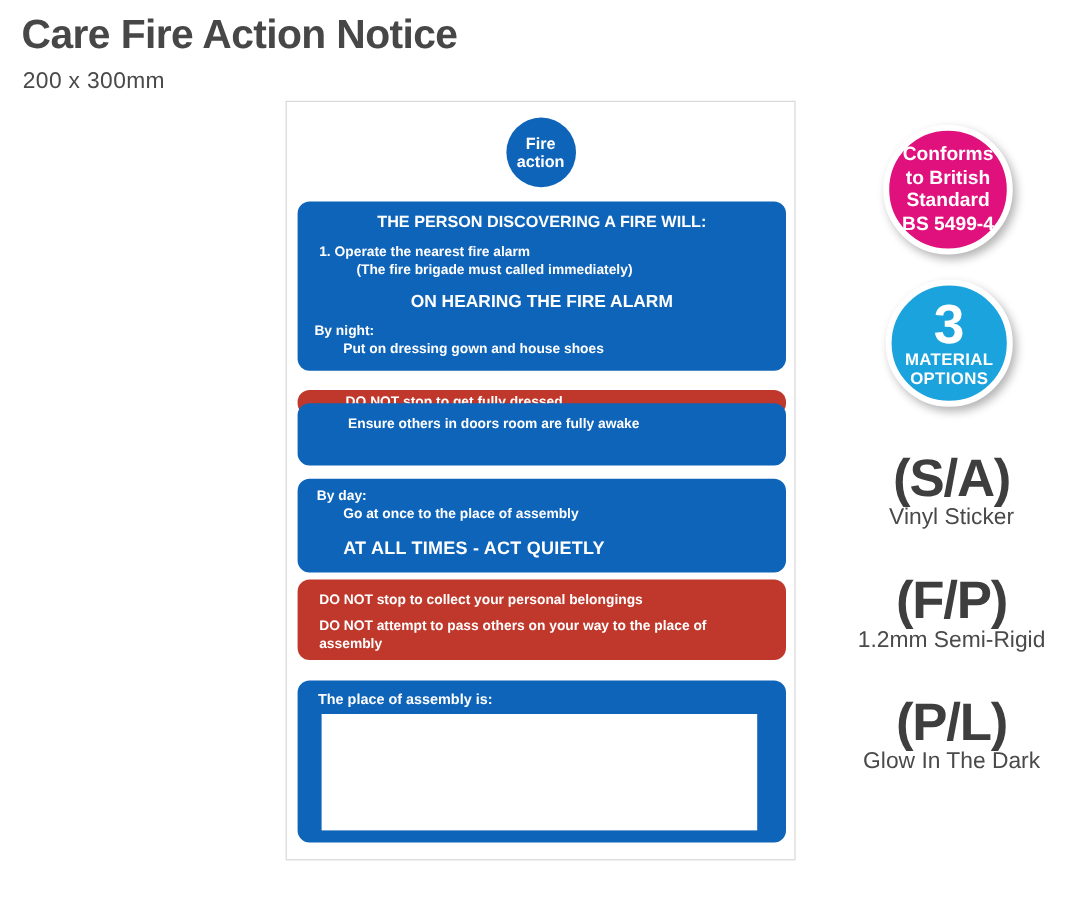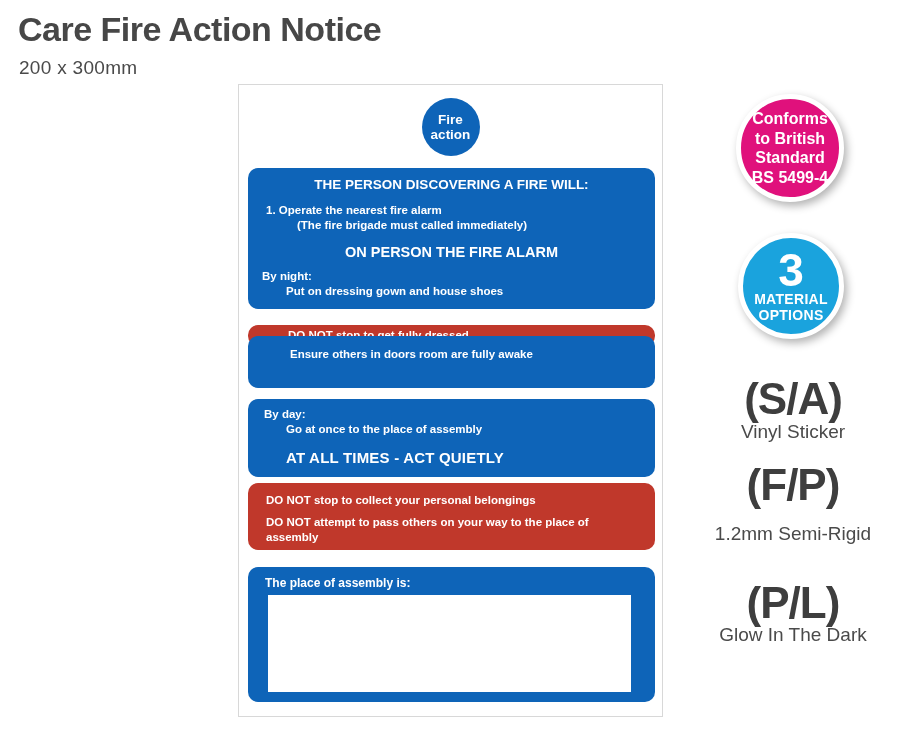--- a/index.html
+++ b/index.html
@@ -67,37 +67,37 @@
 
   
   .badge {
     position:absolute; border-radius:50%;
     border:5px solid #ffffff;
     box-shadow:3px 4px 8px rgba(0,0,0,0.30);
     color:#ffffff; font-weight:bold;
     display:flex; flex-direction:column; align-items:center; justify-content:center;
     text-align:center;
   }
-  .badge-pink { left:736px; top:94px;  width:108px; height:108px; background:#e0117c;
+  .badge-pink { left:736px; top:104px;  width:108px; height:108px; background:#e0117c;
                 font-size:16px; line-height:19.5px; }
   .badge-blue { left:738px; top:233px; width:106px; height:106px; background:#1aa3dd; }
   .badge-number  { font-size:46px; line-height:42px; }
   .badge-caption { font-size:14px; line-height:16px; letter-spacing:0.3px; }
 
   
   .mat-code {
     position:absolute; left:693px; width:200px; text-align:center;
     font-size:44px; font-weight:bold; color:#3e3e3e; letter-spacing:-1px;
   }
   .mat-label {
     position:absolute; left:693px; width:200px; text-align:center;
     font-size:19px; color:#4a4a4a;
   }
   .sa-code { top:374px; } .sa-label { top:421px; }
-  .fp-code { top:460px;text-align:center; } .fp-label { top:523px; }
+  .fp-code { top:476px;text-align:center; } .fp-label { top:523px; }
   .pl-code { top:578px; } .pl-label { top:624px; }
 </style>
 </head>
 <body>
 
 <div class="canvas">
 
   <h1 class="page-title">Care Fire Action Notice</h1>
   <div class="page-size">200 x 300mm</div>
 
@@ -105,21 +105,21 @@
 
     <div class="fire-circle">
       <span>Fire</span>
       <span>action</span>
     </div>
 
     <div class="panel p1">
       <div class="p1-heading">THE PERSON DISCOVERING A FIRE WILL:</div>
       <div class="p1-step">1. Operate the nearest fire alarm</div>
       <div class="p1-note">(The fire brigade must called immediately)</div>
-      <div class="p1-sub">ON PERSON THE FIRE ALARM</div>
+      <div class="p1-sub">ON HEARING THE FIRE ALARM</div>
       <div class="p1-night">By night:</div>
       <div class="p1-night-action">Put on dressing gown and house shoes</div>
     </div>
 
     <div class="panel red bar1">DO NOT stop to get fully dressed</div>
 
     <div class="panel p2">
       <div>Ensure others in doors room are fully awake</div>
     </div>
 

